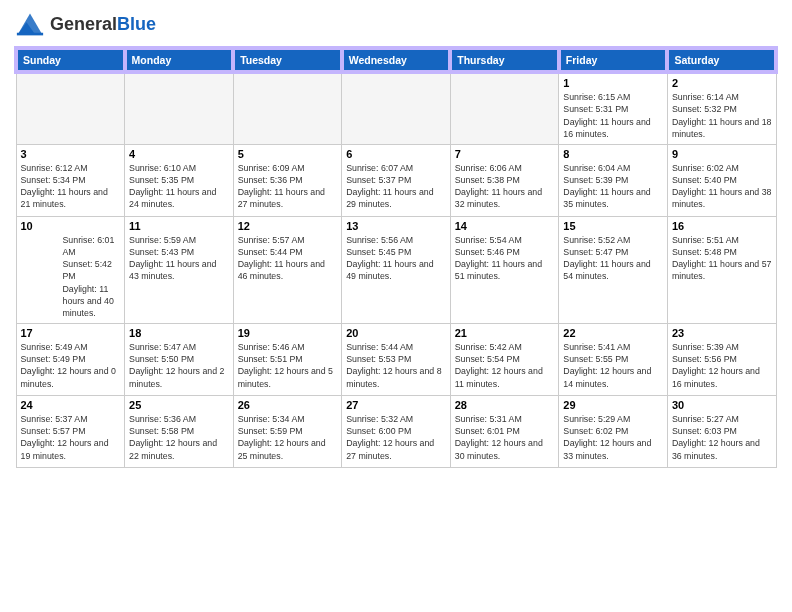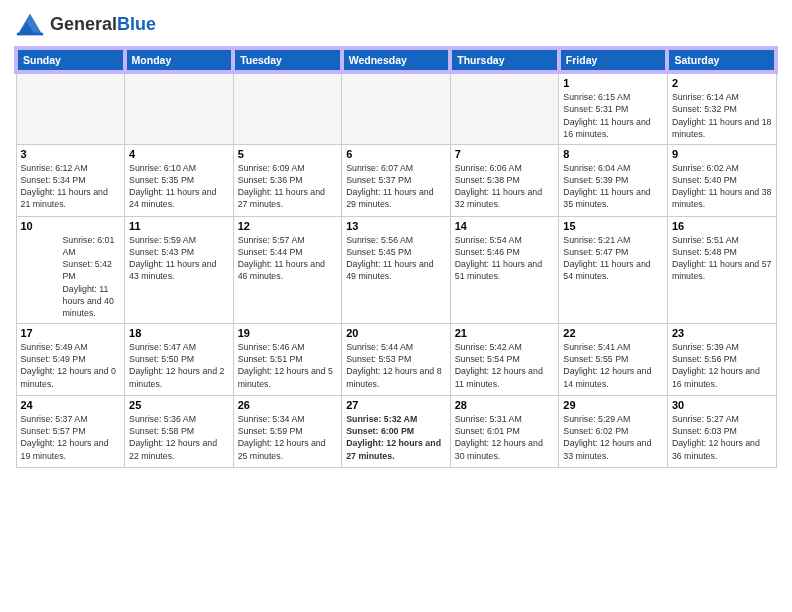--- a/index.html
+++ b/index.html
@@ -216,21 +216,21 @@
 Daylight: 11 hours and 49 minutes.</div>
           </td>
           <td>
             <div class="cell-day">14</div>
             <div class="cell-info" style="white-space: pre-line;">Sunrise: 5:54 AM
 Sunset: 5:46 PM
 Daylight: 11 hours and 51 minutes.</div>
           </td>
           <td>
             <div class="cell-day">15</div>
-            <div class="cell-info" style="white-space: pre-line;">Sunrise: 5:21 AM
+            <div class="cell-info" style="white-space: pre-line;">Sunrise: 5:52 AM
 Sunset: 5:47 PM
 Daylight: 11 hours and 54 minutes.</div>
           </td>
           <td>
             <div class="cell-day">16</div>
             <div class="cell-info" style="white-space: pre-line;">Sunrise: 5:51 AM
 Sunset: 5:48 PM
 Daylight: 11 hours and 57 minutes.</div>
           </td>
         </tr>
@@ -292,21 +292,21 @@
 Daylight: 12 hours and 22 minutes.</div>
           </td>
           <td>
             <div class="cell-day">26</div>
             <div class="cell-info" style="white-space: pre-line;">Sunrise: 5:34 AM
 Sunset: 5:59 PM
 Daylight: 12 hours and 25 minutes.</div>
           </td>
           <td>
             <div class="cell-day">27</div>
-            <div class="cell-info" style="white-space: pre-line; font-weight: bold;">Sunrise: 5:32 AM
+            <div class="cell-info" style="white-space: pre-line;">Sunrise: 5:32 AM
 Sunset: 6:00 PM
 Daylight: 12 hours and 27 minutes.</div>
           </td>
           <td>
             <div class="cell-day">28</div>
             <div class="cell-info" style="white-space: pre-line;">Sunrise: 5:31 AM
 Sunset: 6:01 PM
 Daylight: 12 hours and 30 minutes.</div>
           </td>
           <td>

